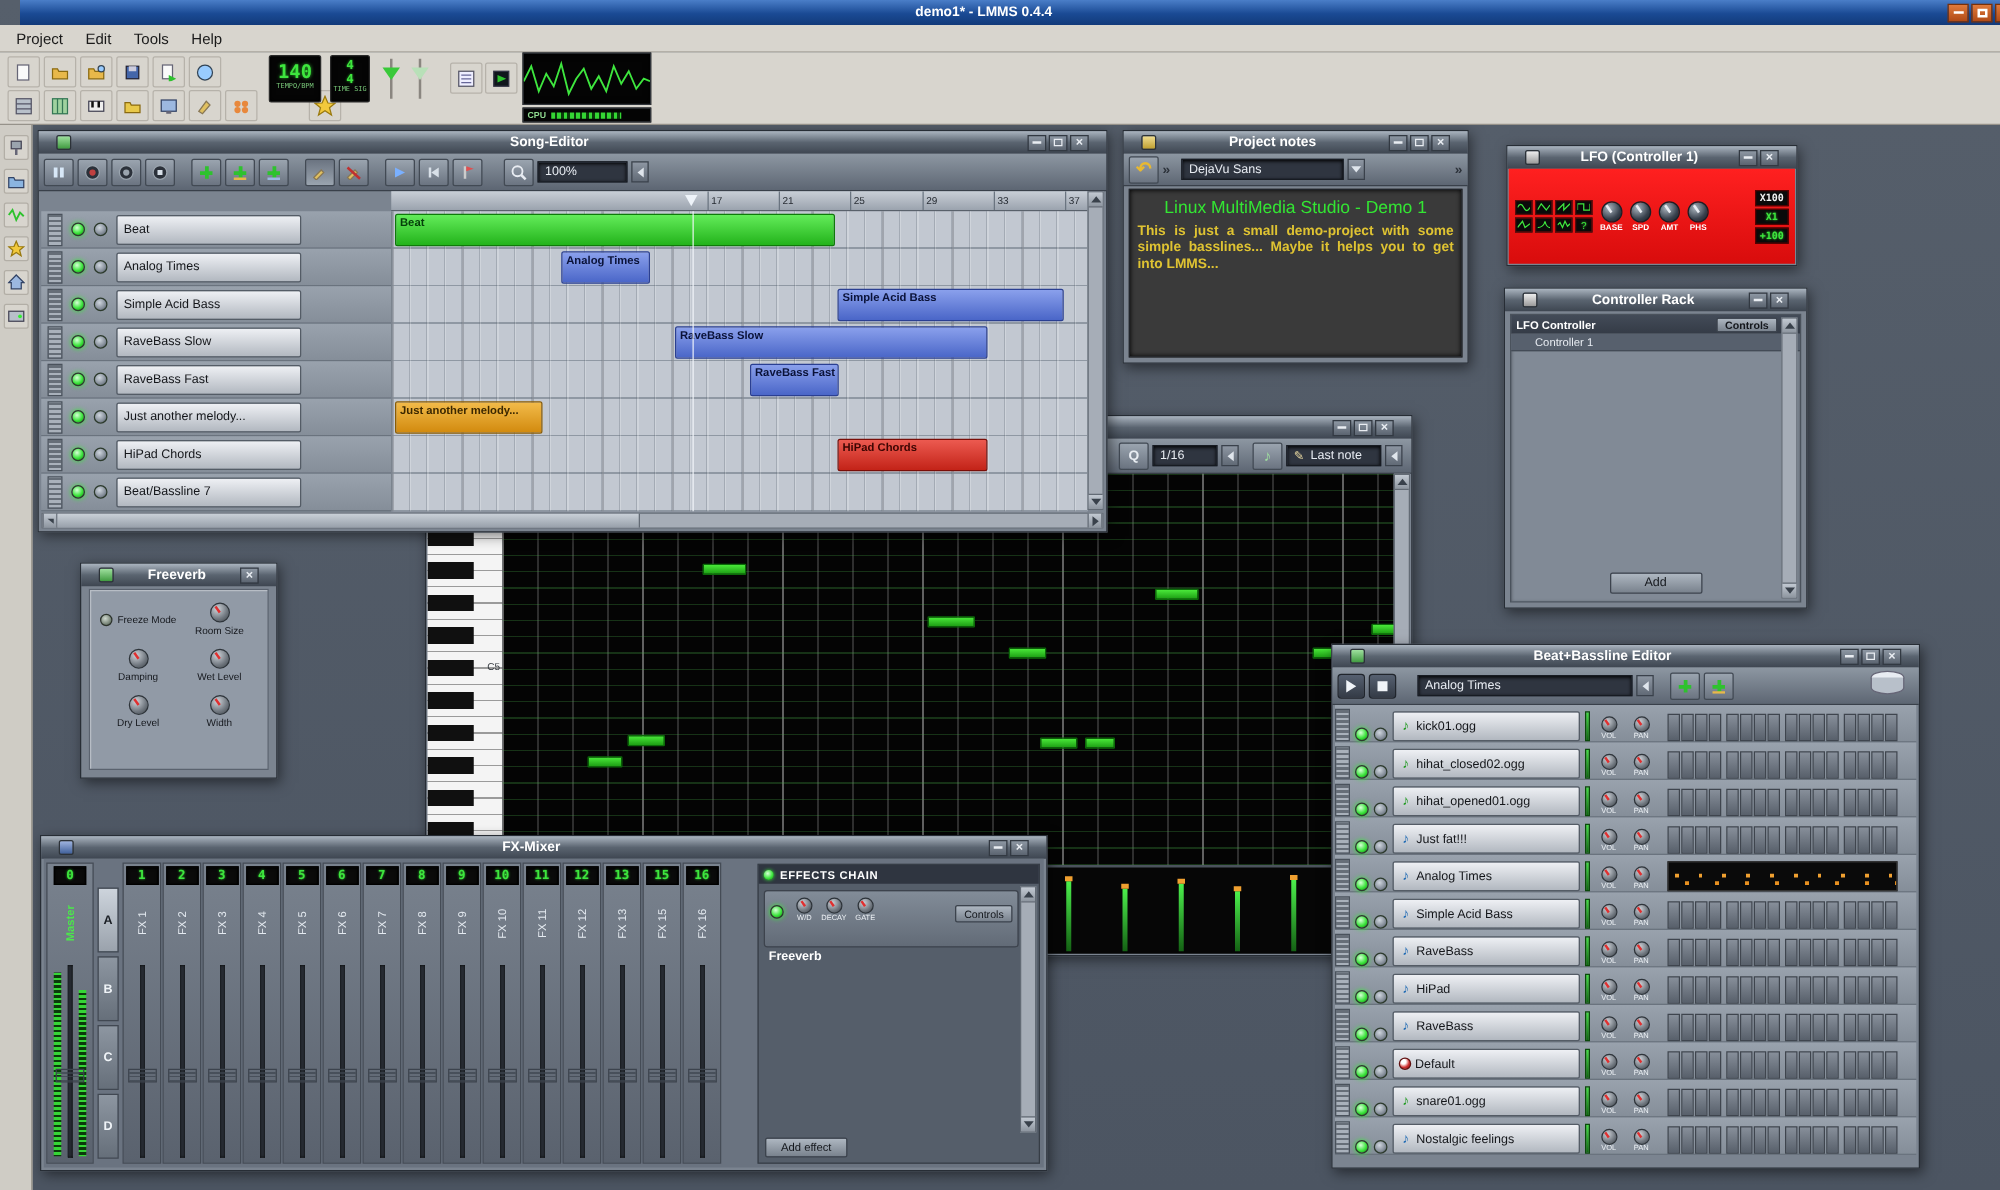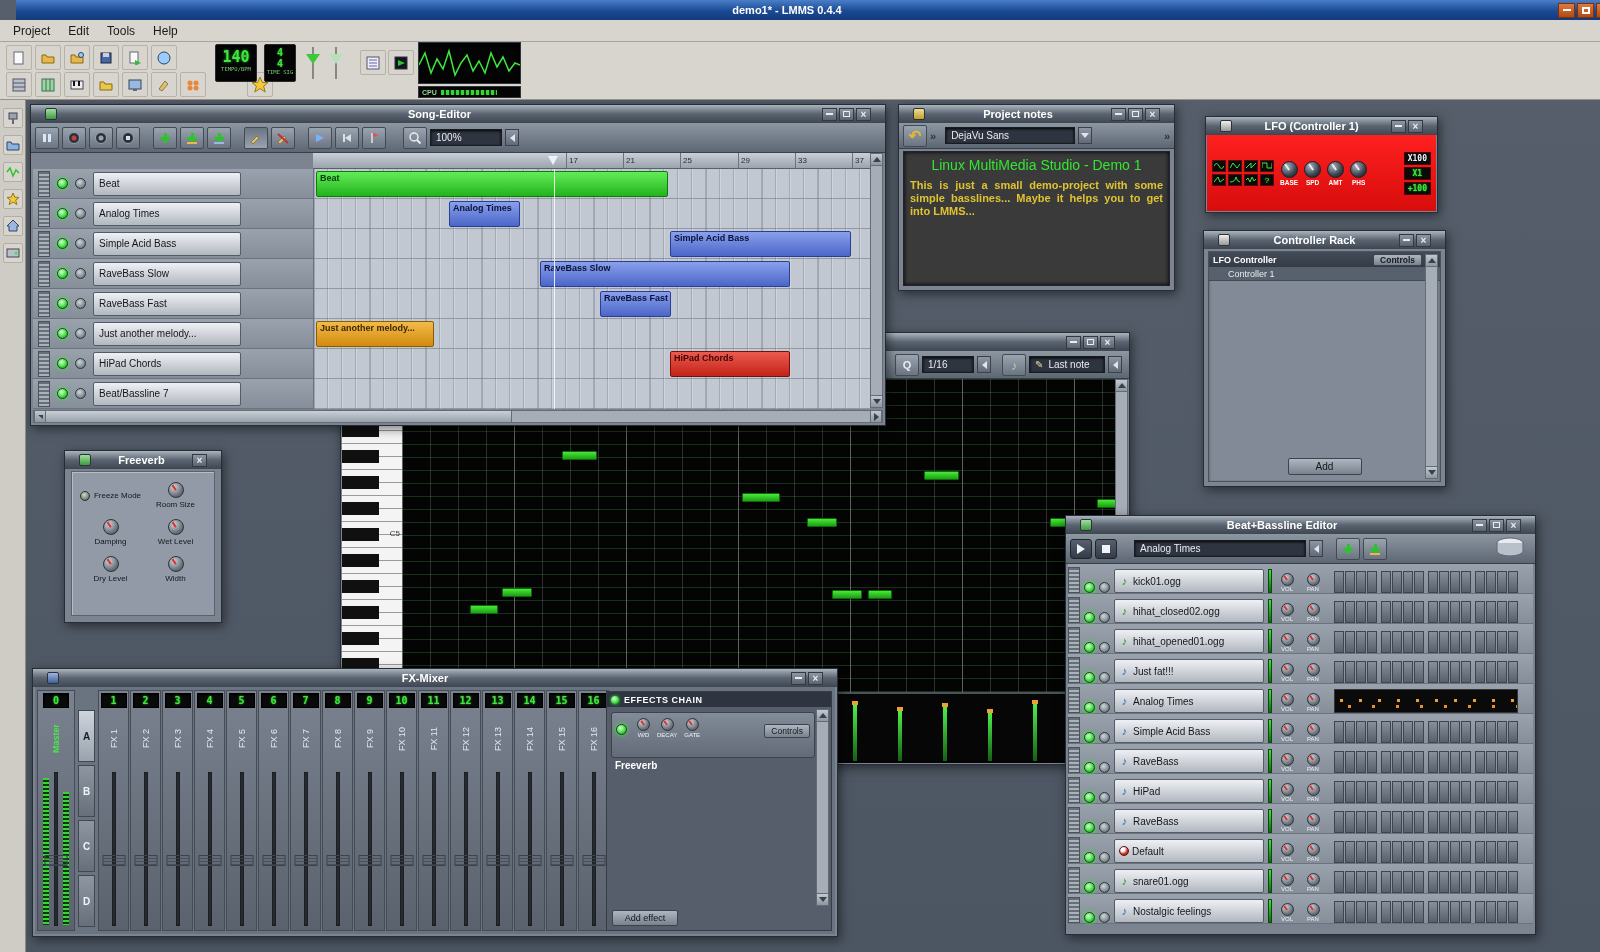--- a/index.html
+++ b/index.html
@@ -1018,29 +1018,20 @@
           <div class="fx-strip">
             <div class="fx-lcd">13</div>
             <div class="vlabelwrap">
               <span class="vlabel">FX 13</span>
             </div>
             <div class="fader">
               <div class="fhandle"></div>
             </div>
           </div>
 
-          <div class="fx-strip">
-            <div class="fx-lcd">14</div>
-            <div class="vlabelwrap">
-              <span class="vlabel">FX 14</span>
-            </div>
-            <div class="fader">
-              <div class="fhandle"></div>
-            </div>
-          </div>
 
           <div class="fx-strip">
             <div class="fx-lcd">15</div>
             <div class="vlabelwrap">
               <span class="vlabel">FX 15</span>
             </div>
             <div class="fader">
               <div class="fhandle"></div>
             </div>
           </div>

